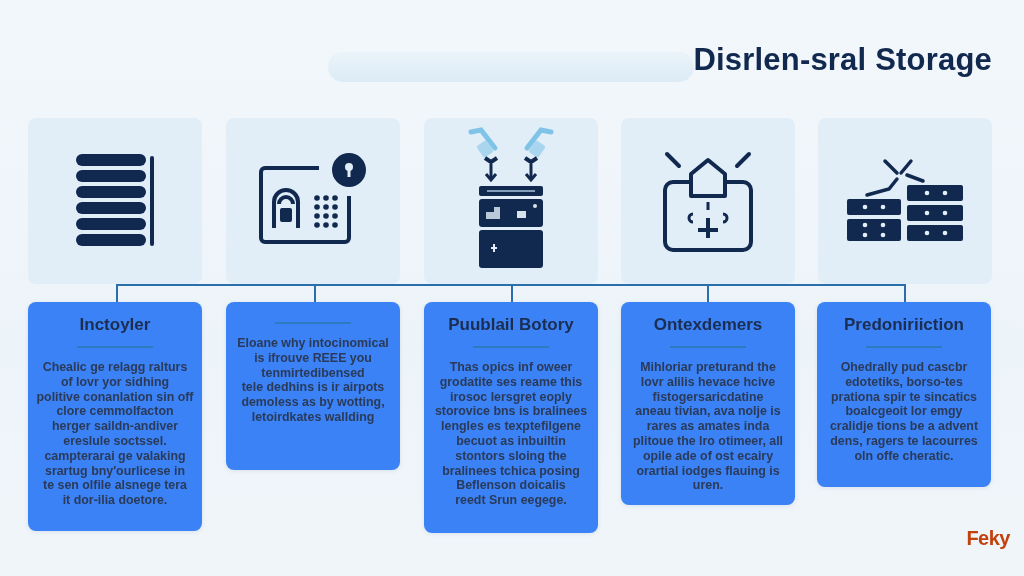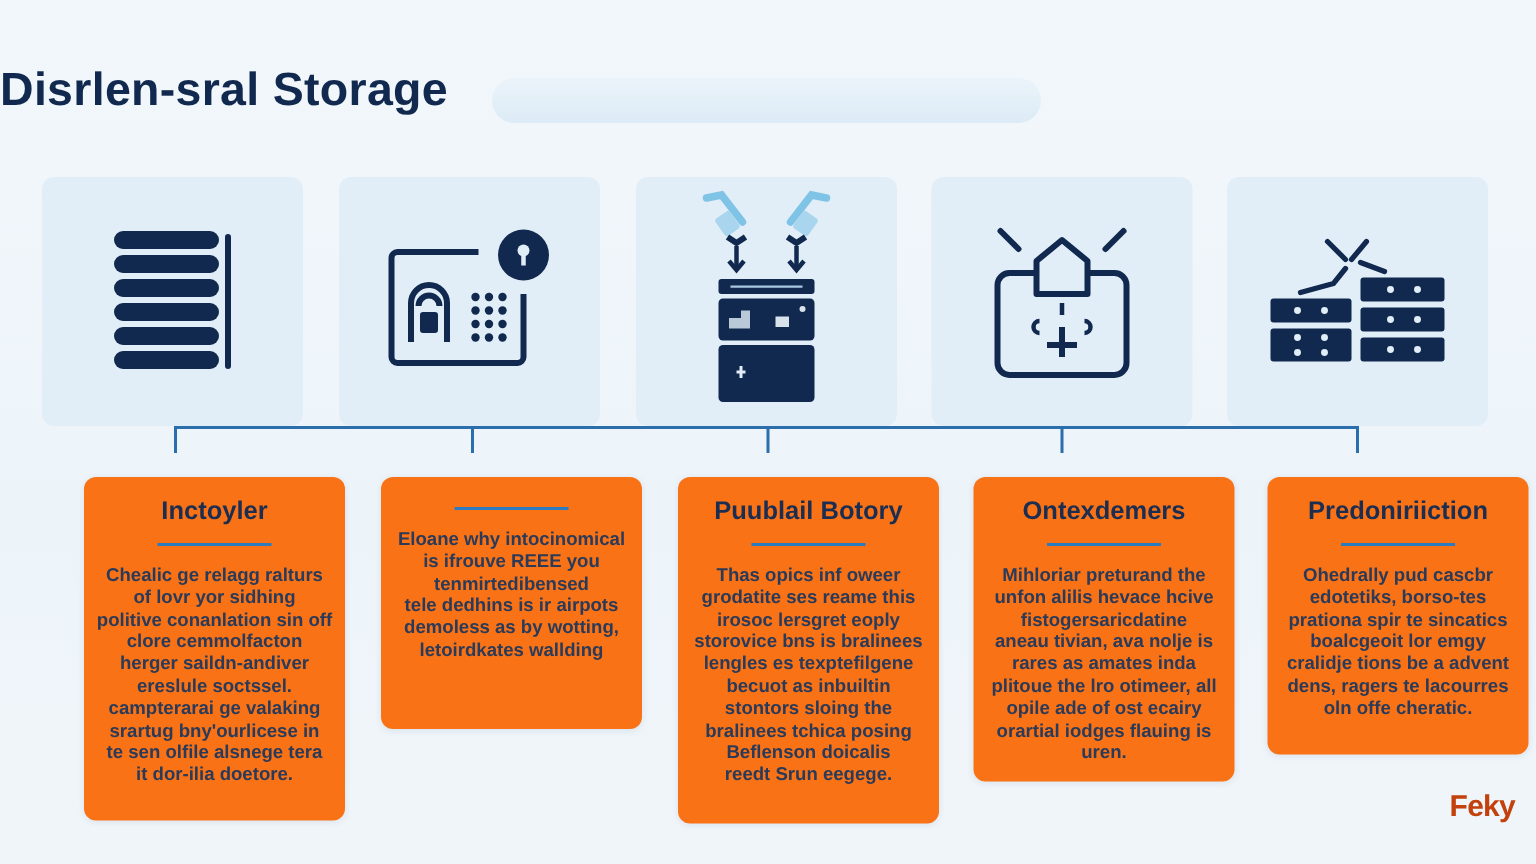--- a/index.html
+++ b/index.html
@@ -5,21 +5,21 @@
   * { box-sizing: border-box; margin: 0; padding: 0; }
   html, body { width: 1024px; height: 576px; overflow: hidden; }
   body {
     background: linear-gradient(180deg, #f2f7fb 0%, #edf4f9 60%, #f0f5f9 100%);
     font-family: "Liberation Sans", "DejaVu Sans", sans-serif;
     position: relative;
     color: #13284d;
   }
   .title-wrap {
     position: absolute; left: 0; top: 30px; width: 992px; height: 60px;
-    display: flex; justify-content: flex-start; align-items: center;
+    display: flex; justify-content: flex-end; align-items: center;
   }
   .title-pill {
     position: absolute; left: 328px; top: 52px; width: 366px; height: 30px;
     border-radius: 16px;
     background: linear-gradient(180deg, rgba(220,236,247,0.3) 0%, #dcebf6 100%);
   }
   .title {
     position: relative;
     font-size: 31px; font-weight: bold; color: #12294f;
     letter-spacing: 0.2px;
@@ -30,26 +30,25 @@
     display: flex; align-items: center; justify-content: center;
   }
   .connector-h {
     position: absolute; top: 284px; left: 116px; width: 790px; height: 2px;
     background: #2a6fab;
   }
   .connector-v {
     position: absolute; top: 284px; width: 2px; height: 18px; background: #2a6fab;
   }
   .text-card {
-    position: absolute; top: 318px; width: 174px;
-    background: #f97316; border-radius: 8px;
+    position: absolute; top: 302px; width: 174px;
+    background: #3b82f6; border-radius: 8px;
     box-shadow: 0 1px 4px rgba(120,150,180,0.18);
     padding: 10px 8px 12px 8px;
     text-align: center;
-    margin-left: 28px;
   }
   .card-title {
     font-size: 17px; font-weight: bold; color: #1b2e52;
     margin-top: 2px; height: 22px; line-height: 22px; white-space: nowrap;
   }
   .card-rule {
     width: 76px; height: 2px; background: #2a7bbf; margin: 10px auto 12px auto;
   }
   .card-body {
     font-size: 12.4px; line-height: 14.8px; color: #2a3a58;
@@ -230,21 +229,21 @@
     <span>Beflenson doicalis</span>
     <span>reedt Srun eegege.</span>
   </div>
 </div>
 
 <div class="text-card" style="left:621px; height:203px;">
   <div class="card-title">Ontexdemers</div>
   <div class="card-rule"></div>
   <div class="card-body">
     <span>Mihloriar preturand the</span>
-    <span>unfon alilis hevace hcive</span>
+    <span>lovr alilis hevace hcive</span>
     <span>fistogersaricdatine</span>
     <span>aneau tivian, ava nolje is</span>
     <span>rares as amates inda</span>
     <span>plitoue the lro otimeer, all</span>
     <span>opile ade of ost ecairy</span>
     <span>orartial iodges flauing is</span>
     <span>uren.</span>
   </div>
 </div>
 

